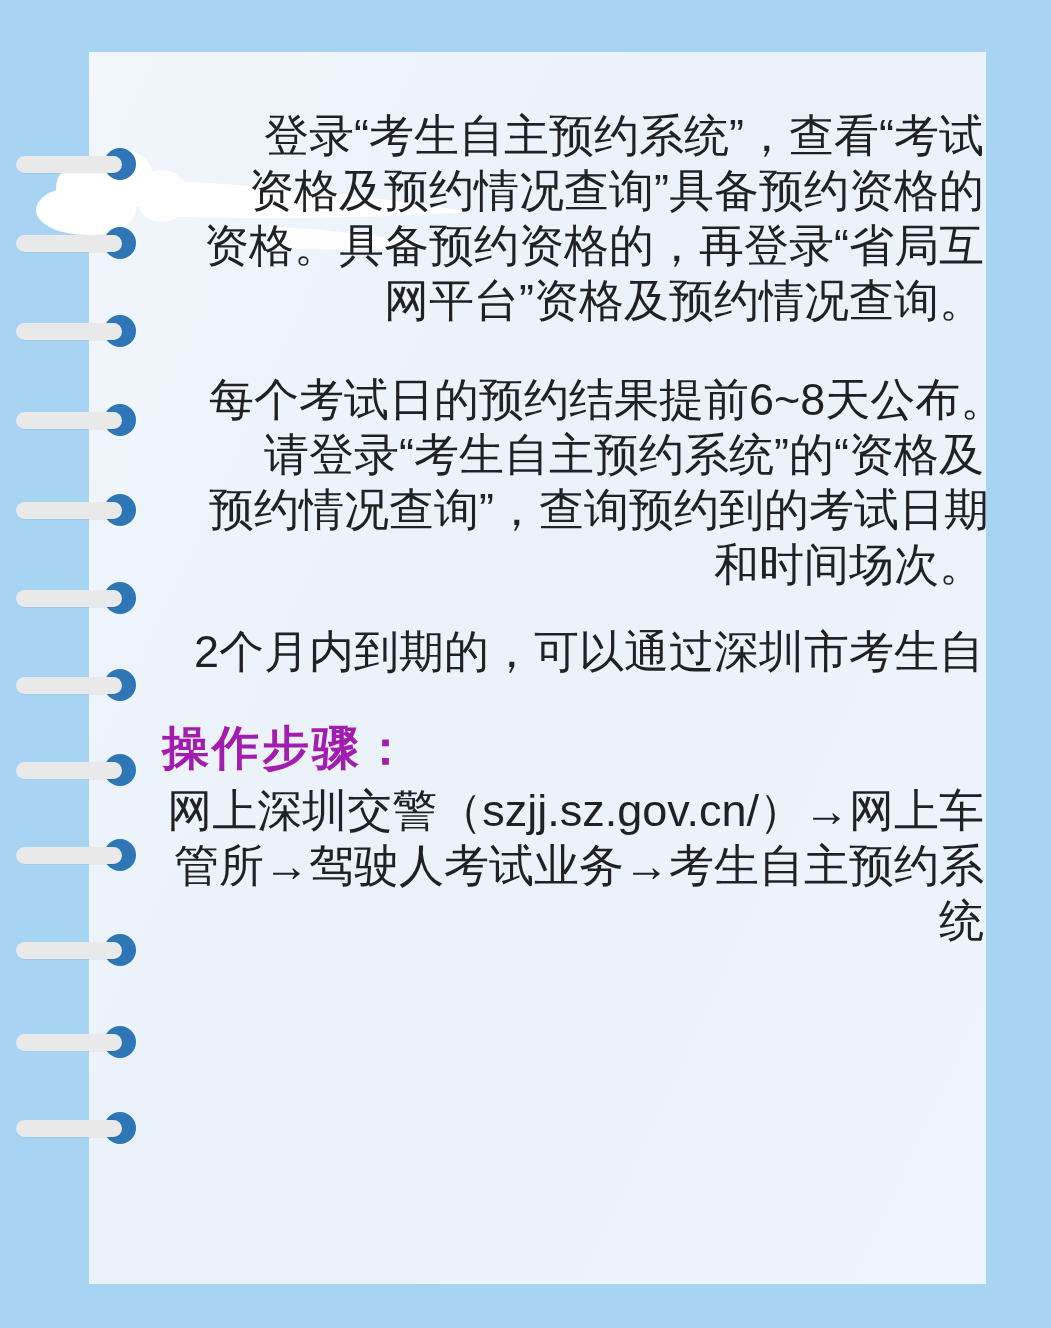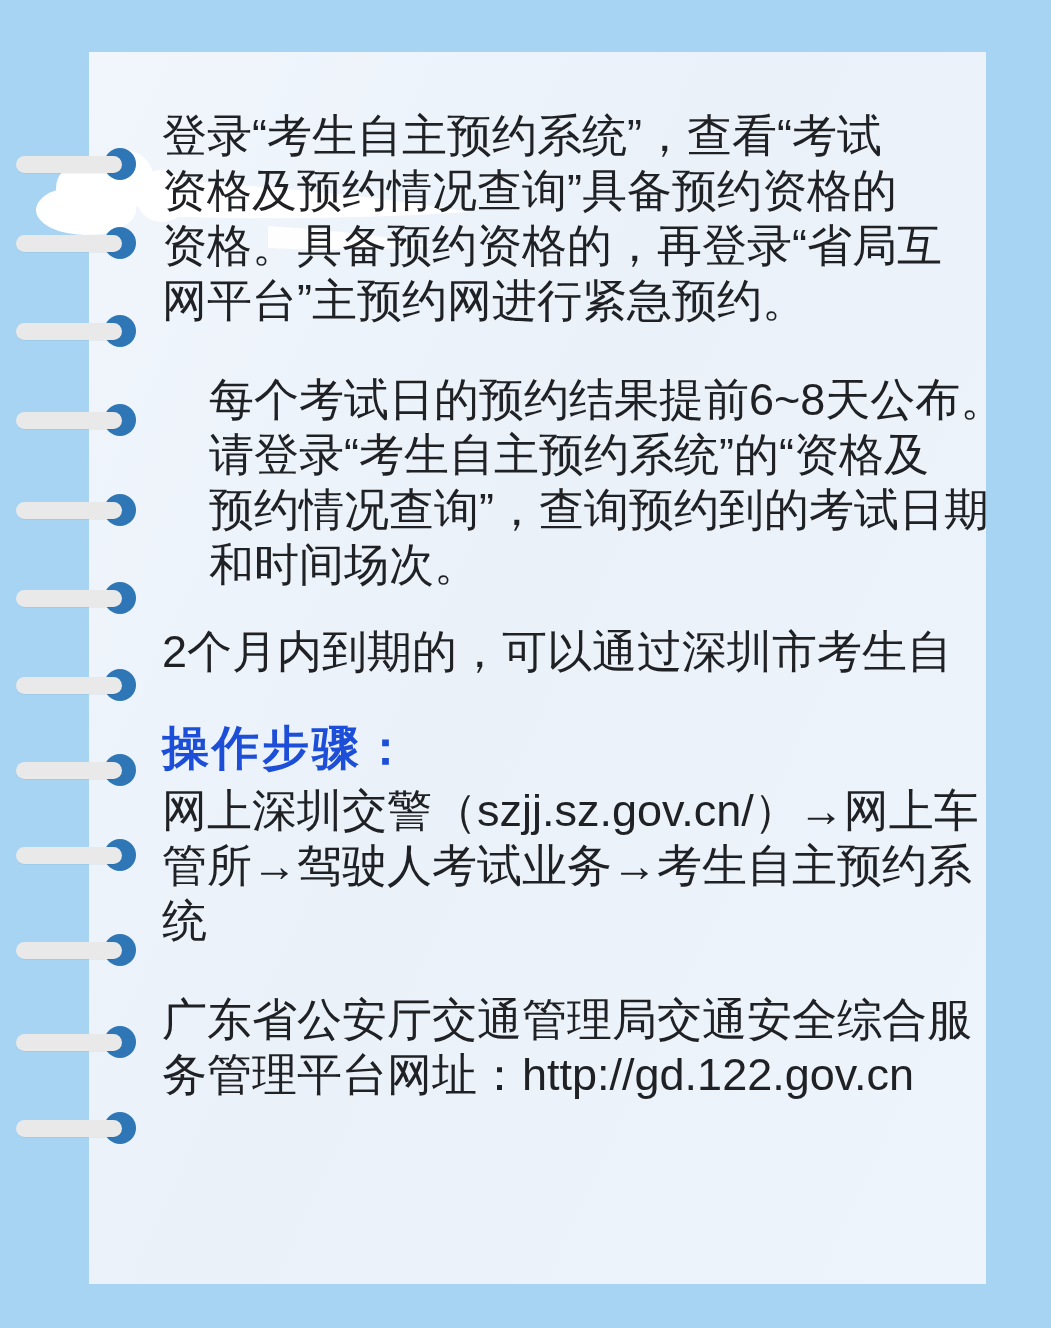--- a/index.html
+++ b/index.html
@@ -32,27 +32,27 @@
     border-radius:9px;background:#e9e9e9;z-index:2;
     box-shadow:0 1px 0 rgba(0,0,0,0.04);
   }
 
   
   .content{
     position:absolute;left:162px;top:108px;width:822px;z-index:4;
     color:#1f2124;
   }
   .para{font-size:45px;line-height:55px;font-weight:400;}
-  .para .line{white-space:nowrap;}
+  .para .line{white-space:nowrap;text-align:right;}
   .gap-a{margin-top:44px;margin-left:47px;}
   .gap-b{margin-top:32px;}
   .steps-heading{
     margin:41px 0 0 0;
     font-size:47px;line-height:55px;font-weight:900;
-    letter-spacing:3px;color:#1d4ed8;
+    letter-spacing:3px;color:#a21caf;
   }
   .steps-list{margin-top:8px;}
   .gap-c{margin-top:44px;}
 </style>
 </head>
 <body>
 
 <div class="stage">
 
   <div class="panel"></div>
@@ -115,21 +115,21 @@
         <span class="dot"></span>
         <span class="bar"></span>
       </div>
   </div>
 
   <div class="content">
     <div class="para">
         <div class="line">登录“考生自主预约系统”，查看“考试</div>
         <div class="line">资格及预约情况查询”具备预约资格的</div>
         <div class="line">资格。具备预约资格的，再登录“省局互</div>
-        <div class="line">网平台”主预约网进行紧急预约。</div>
+        <div class="line">网平台”资格及预约情况查询。</div>
       </div>
 
     <div class="para gap-a">
         <div class="line">每个考试日的预约结果提前6~8天公布。</div>
         <div class="line">请登录“考生自主预约系统”的“资格及</div>
         <div class="line">预约情况查询”，查询预约到的考试日期</div>
         <div class="line">和时间场次。</div>
       </div>
 
     <div class="para gap-b">
@@ -137,19 +137,15 @@
       </div>
 
     <h2 class="steps-heading">操作步骤：</h2>
 
     <div class="para steps-list">
         <div class="line">网上深圳交警（szjj.sz.gov.cn/）→网上车</div>
         <div class="line">管所→驾驶人考试业务→考生自主预约系</div>
         <div class="line">统</div>
       </div>
 
-    <div class="para gap-c">
-        <div class="line">广东省公安厅交通管理局交通安全综合服</div>
-        <div class="line">务管理平台网址：http://gd.122.gov.cn</div>
-      </div>
   </div>
 
 </div>
 
 </body></html>

